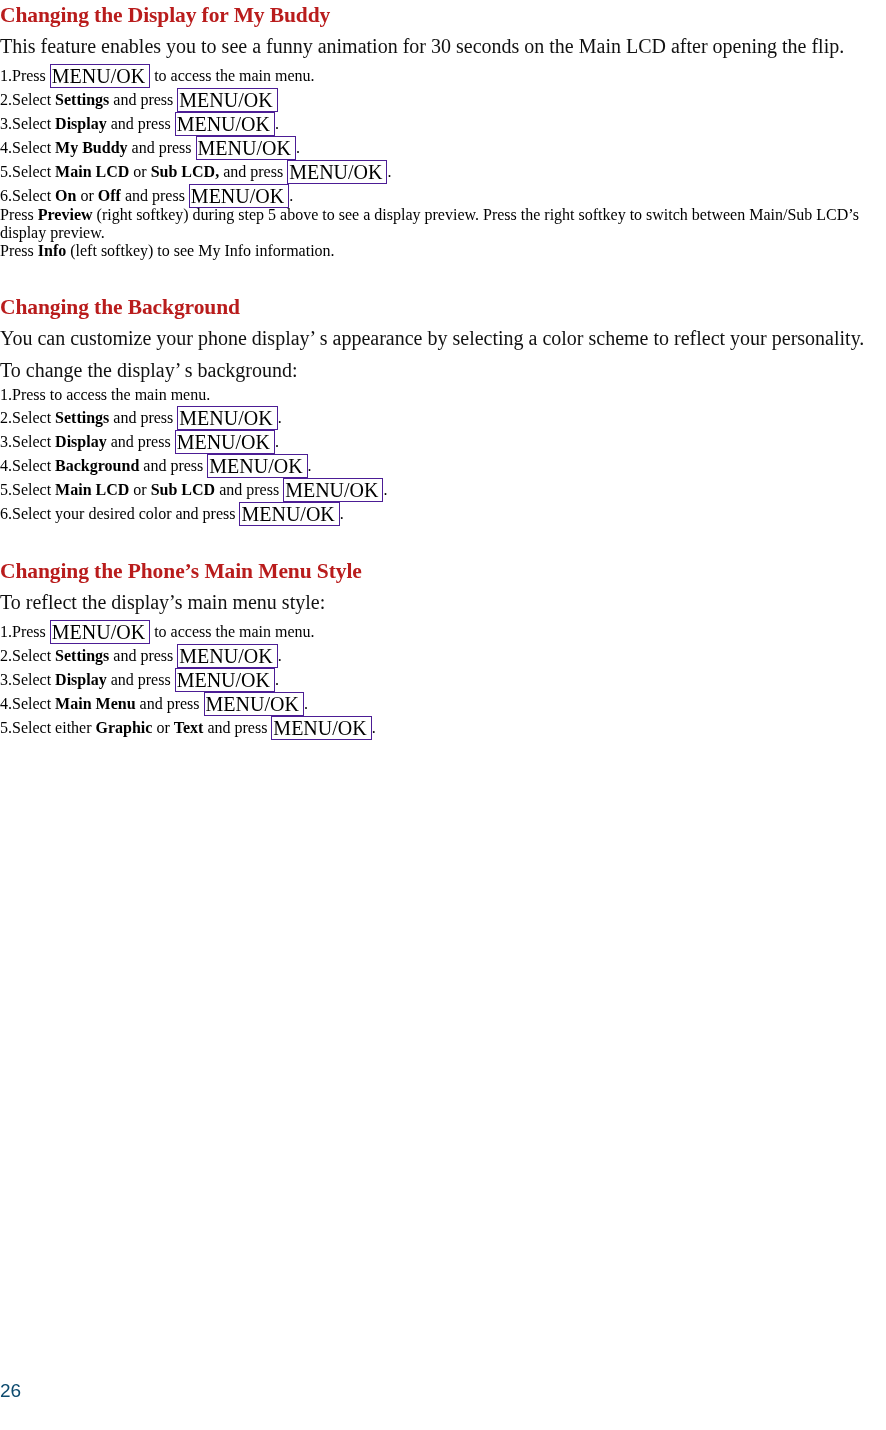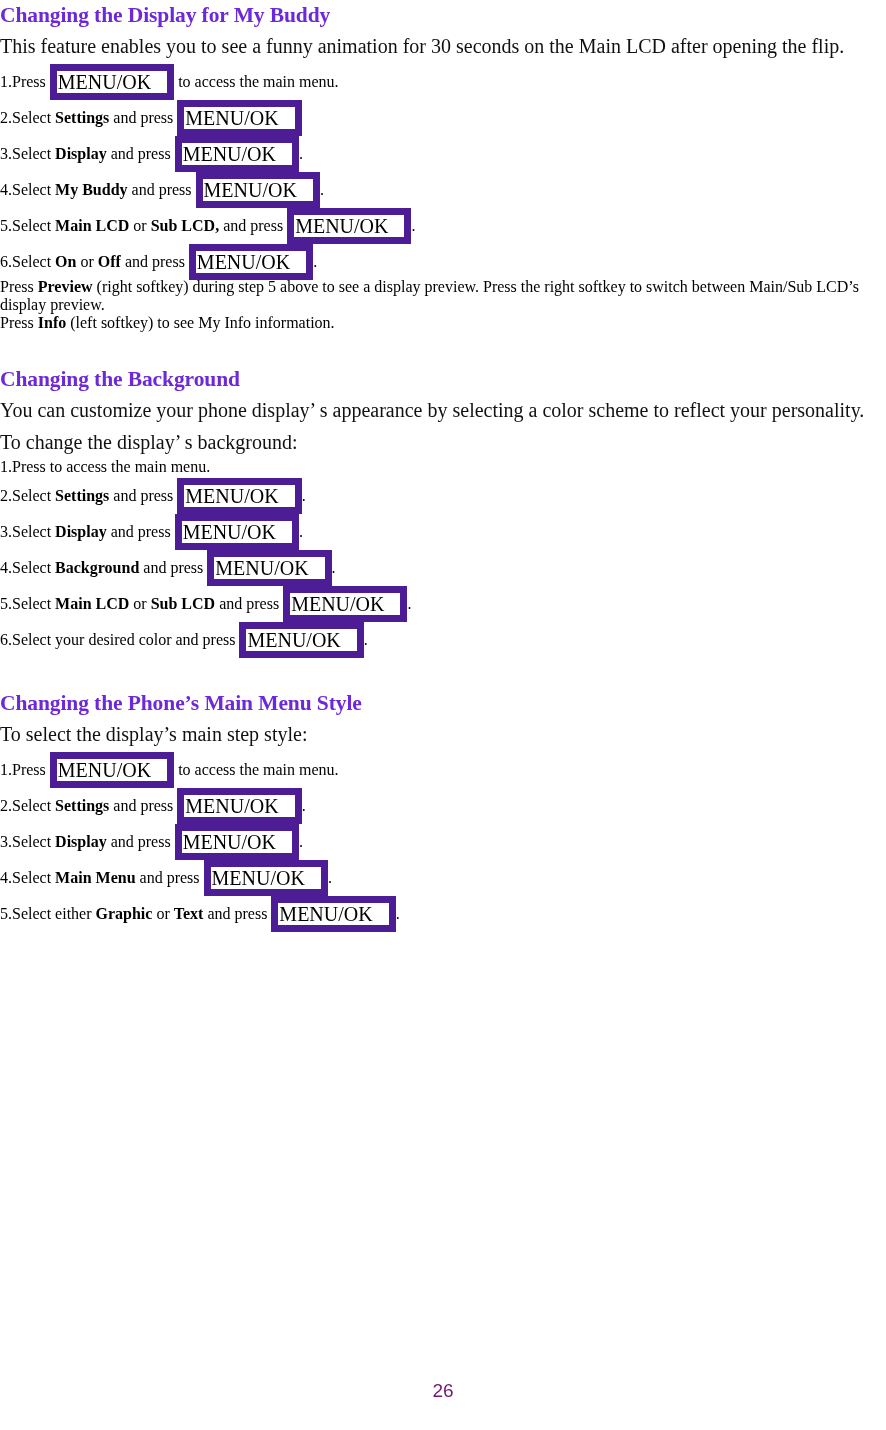--- a/index.html
+++ b/index.html
@@ -27,21 +27,21 @@
 
   .content {
     position: absolute;
     left: 0px;
     top: 0px;
     width: 886px;
   }
 
   
   .heading {
-    color: #6d28d9;
+    color: #b91c1c;
     font-weight: bold;
     font-size: 21.5px;
     line-height: 30px;
     letter-spacing: -0.1px;
     margin: 0;
     padding: 0;
     white-space: nowrap;
   }
 
   
@@ -69,45 +69,45 @@
 
   
   b, .bold {
     font-weight: bold;
     text-align: center;
   }
 
   
   .keybox {
     display: inline-block;
-    border: 7px solid #4c1d95;
-    padding: 0px 16px 0px 1px;
+    border: 1px solid #4c1d95;
+    padding: 0px 4px 0px 1px;
     line-height: 22px;
     font-size: 20px;
     vertical-align: baseline;
     margin: 0 0px;
     position: relative;
     top: 2px;
     white-space: nowrap;
   }
 
   .gap {
     height: 32px;
   }
 
   
   .page-number {
     position: absolute;
     left: 0;
     right: 0;
     top: 1380px;
-    text-align: center;
+    text-align: left;
     font-family: "Liberation Sans", "DejaVu Sans", sans-serif;
     font-size: 19px;
-    color: #701a75;
+    color: #0c4a6e;
   }
 </style>
 </head>
 <body>
 
 <div class="page">
   <div class="content" id="content-root">
       <div class="heading">Changing the Display for My Buddy</div>
       <div class="para">This feature enables you to see a funny animation for 30 seconds on the Main LCD after opening the flip.</div>
       <div class="olist">
@@ -129,21 +129,21 @@
       <div class="olist">
         <div><span class="num">1.</span><span>Press to access the main menu.</span></div>
         <div><span class="num">2.</span><span>Select </span><b>Settings</b><span> and press </span><span class="keybox">MENU/OK</span><span>.</span></div>
         <div><span class="num">3.</span><span>Select </span><b>Display</b><span> and press </span><span class="keybox">MENU/OK</span><span>.</span></div>
         <div><span class="num">4.</span><span>Select </span><b>Background</b><span> and press </span><span class="keybox">MENU/OK</span><span>.</span></div>
         <div><span class="num">5.</span><span>Select </span><b>Main LCD</b><span> or </span><b>Sub LCD</b><span> and press </span><span class="keybox">MENU/OK</span><span>.</span></div>
         <div><span class="num">6.</span><span>Select your desired color and press </span><span class="keybox">MENU/OK</span><span>.</span></div>
       </div>
       <div class="gap"></div>
       <div class="heading">Changing the Phone’s Main Menu Style</div>
-      <div class="para">To select the display’s main step style:</div>
+      <div class="para">To reflect the display’s main menu style:</div>
       <div class="olist">
         <div><span class="num">1.</span><span>Press </span><span class="keybox">MENU/OK</span><span> to access the main menu.</span></div>
         <div><span class="num">2.</span><span>Select </span><b>Settings</b><span> and press </span><span class="keybox">MENU/OK</span><span>.</span></div>
         <div><span class="num">3.</span><span>Select </span><b>Display</b><span> and press </span><span class="keybox">MENU/OK</span><span>.</span></div>
         <div><span class="num">4.</span><span>Select </span><b>Main Menu</b><span> and press </span><span class="keybox">MENU/OK</span><span>.</span></div>
         <div><span class="num">5.</span><span>Select either </span><b>Graphic</b><span> or </span><b>Text</b><span> and press </span><span class="keybox">MENU/OK</span><span>.</span></div>
       </div>
     </div>
   <div class="page-number">26</div>
 </div>

